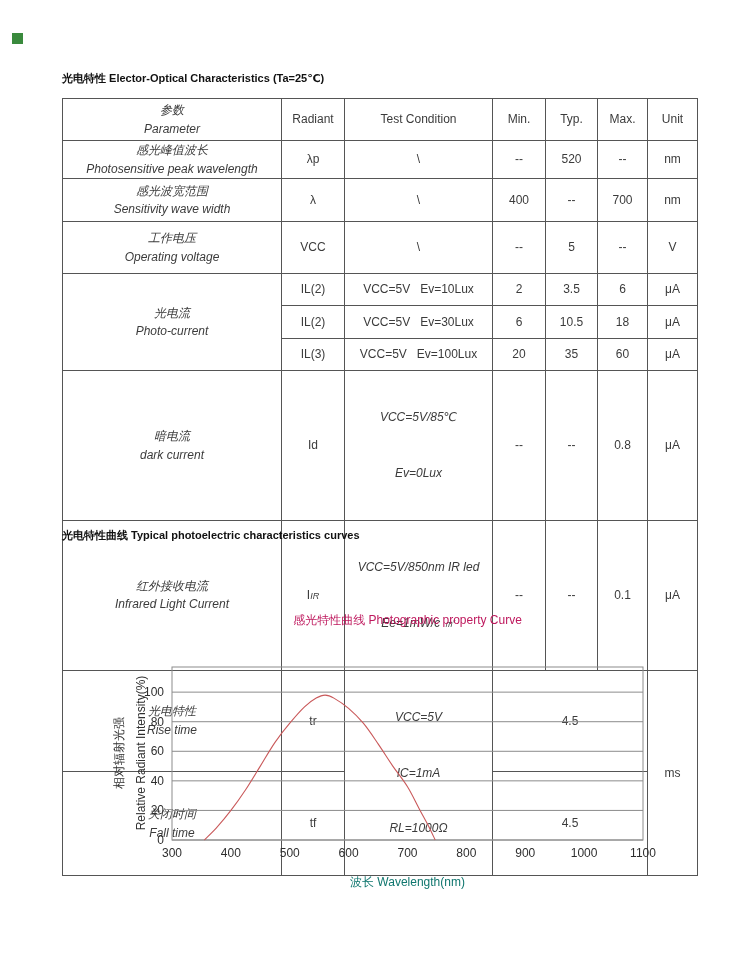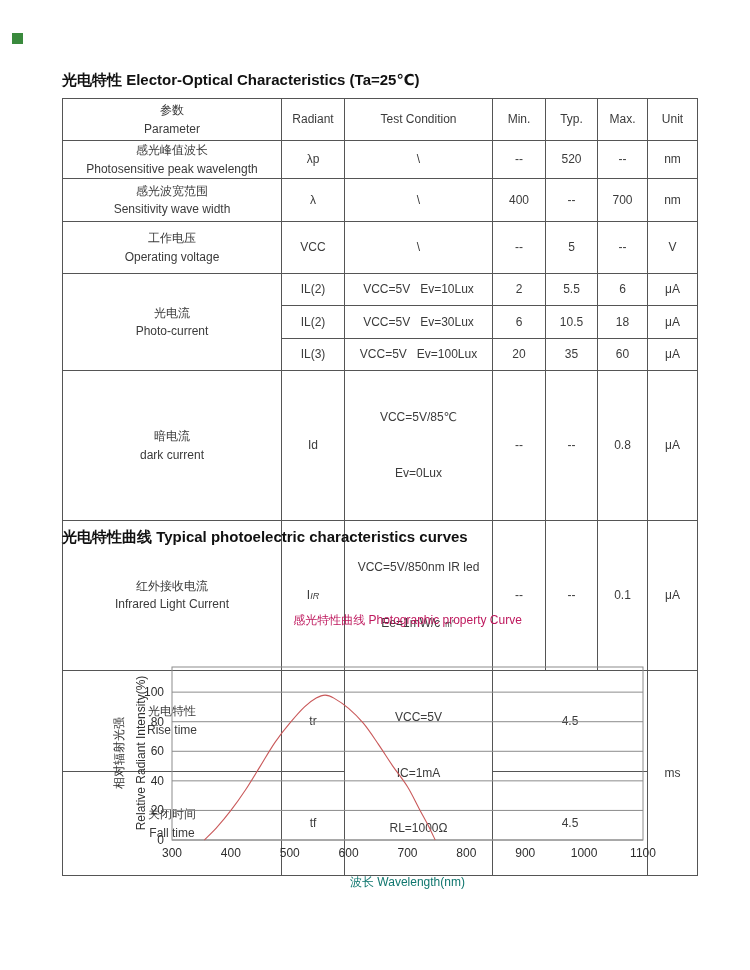--- a/index.html
+++ b/index.html
@@ -4,35 +4,35 @@
 <style>
   * { box-sizing: border-box; }
   html,body { margin:0; padding:0; }
   body {
     width:750px; height:970px; position:relative; background:#ffffff;
     font-family:"Liberation Sans","DejaVu Sans",sans-serif; color:#3b3b3b;
     overflow:hidden;
   }
   .corner-marker { position:absolute; left:12px; top:33px; width:11px; height:11px; }
   .doc-title {
-    position:absolute; left:62px; font-size:15px; font-weight:bold; color:#111;
+    position:absolute; left:62px; font-size:11px; font-weight:bold; color:#111;
     white-space:nowrap;
   }
   #title1 { top:71px; }
   #title2 { top:528px; }
   table.spec {
     position:absolute; left:62px; top:98px; width:635px;
     border-collapse:collapse; table-layout:fixed;
     font-size:12px; color:#3b3b3b;
   }
   table.spec td {
     border:1px solid #555; text-align:center; vertical-align:middle;
     padding:0 2px; line-height:1.55;
   }
-  .two-line span { display:block; }
+  .two-line span { display:block;font-style:italic; }
   .cond { white-space:pre-wrap; }
   .sub { font-size:9px;font-style:italic; }
   .chart-title {
     position:absolute; left:172px; width:471px; top:612px; text-align:center;
     font-size:12px; color:#be185d; white-space:nowrap;
   }
   .x-axis-label {
     position:absolute; left:172px; width:471px; top:874px; text-align:center;
     font-size:12px; color:#0f766e; white-space:nowrap;
   }
@@ -113,21 +113,21 @@
     <td>V</td>
   </tr>
   <tr style="height:32px">
     <td class="two-line" rowspan="3">
       <span>光电流</span>
       <span>Photo-current</span>
     </td>
     <td>IL(2)</td>
     <td class="cond">VCC=5V   Ev=10Lux</td>
     <td>2</td>
-    <td>5.5</td>
+    <td>3.5</td>
     <td>6</td>
     <td>μA</td>
   </tr>
   <tr style="height:33px">
     <td>IL(2)</td>
     <td class="cond">VCC=5V   Ev=30Lux</td>
     <td>6</td>
     <td>10.5</td>
     <td>18</td>
     <td>μA</td>

